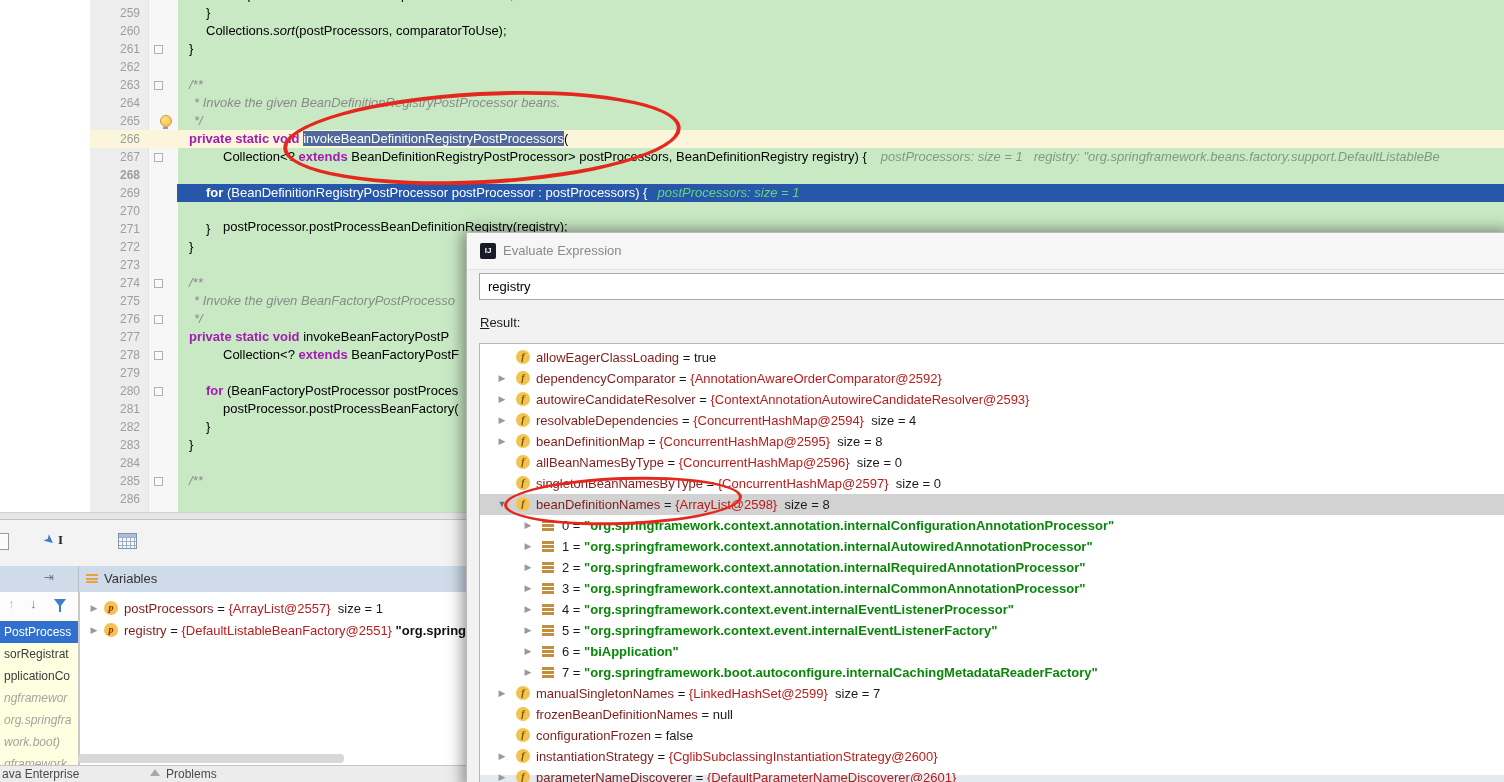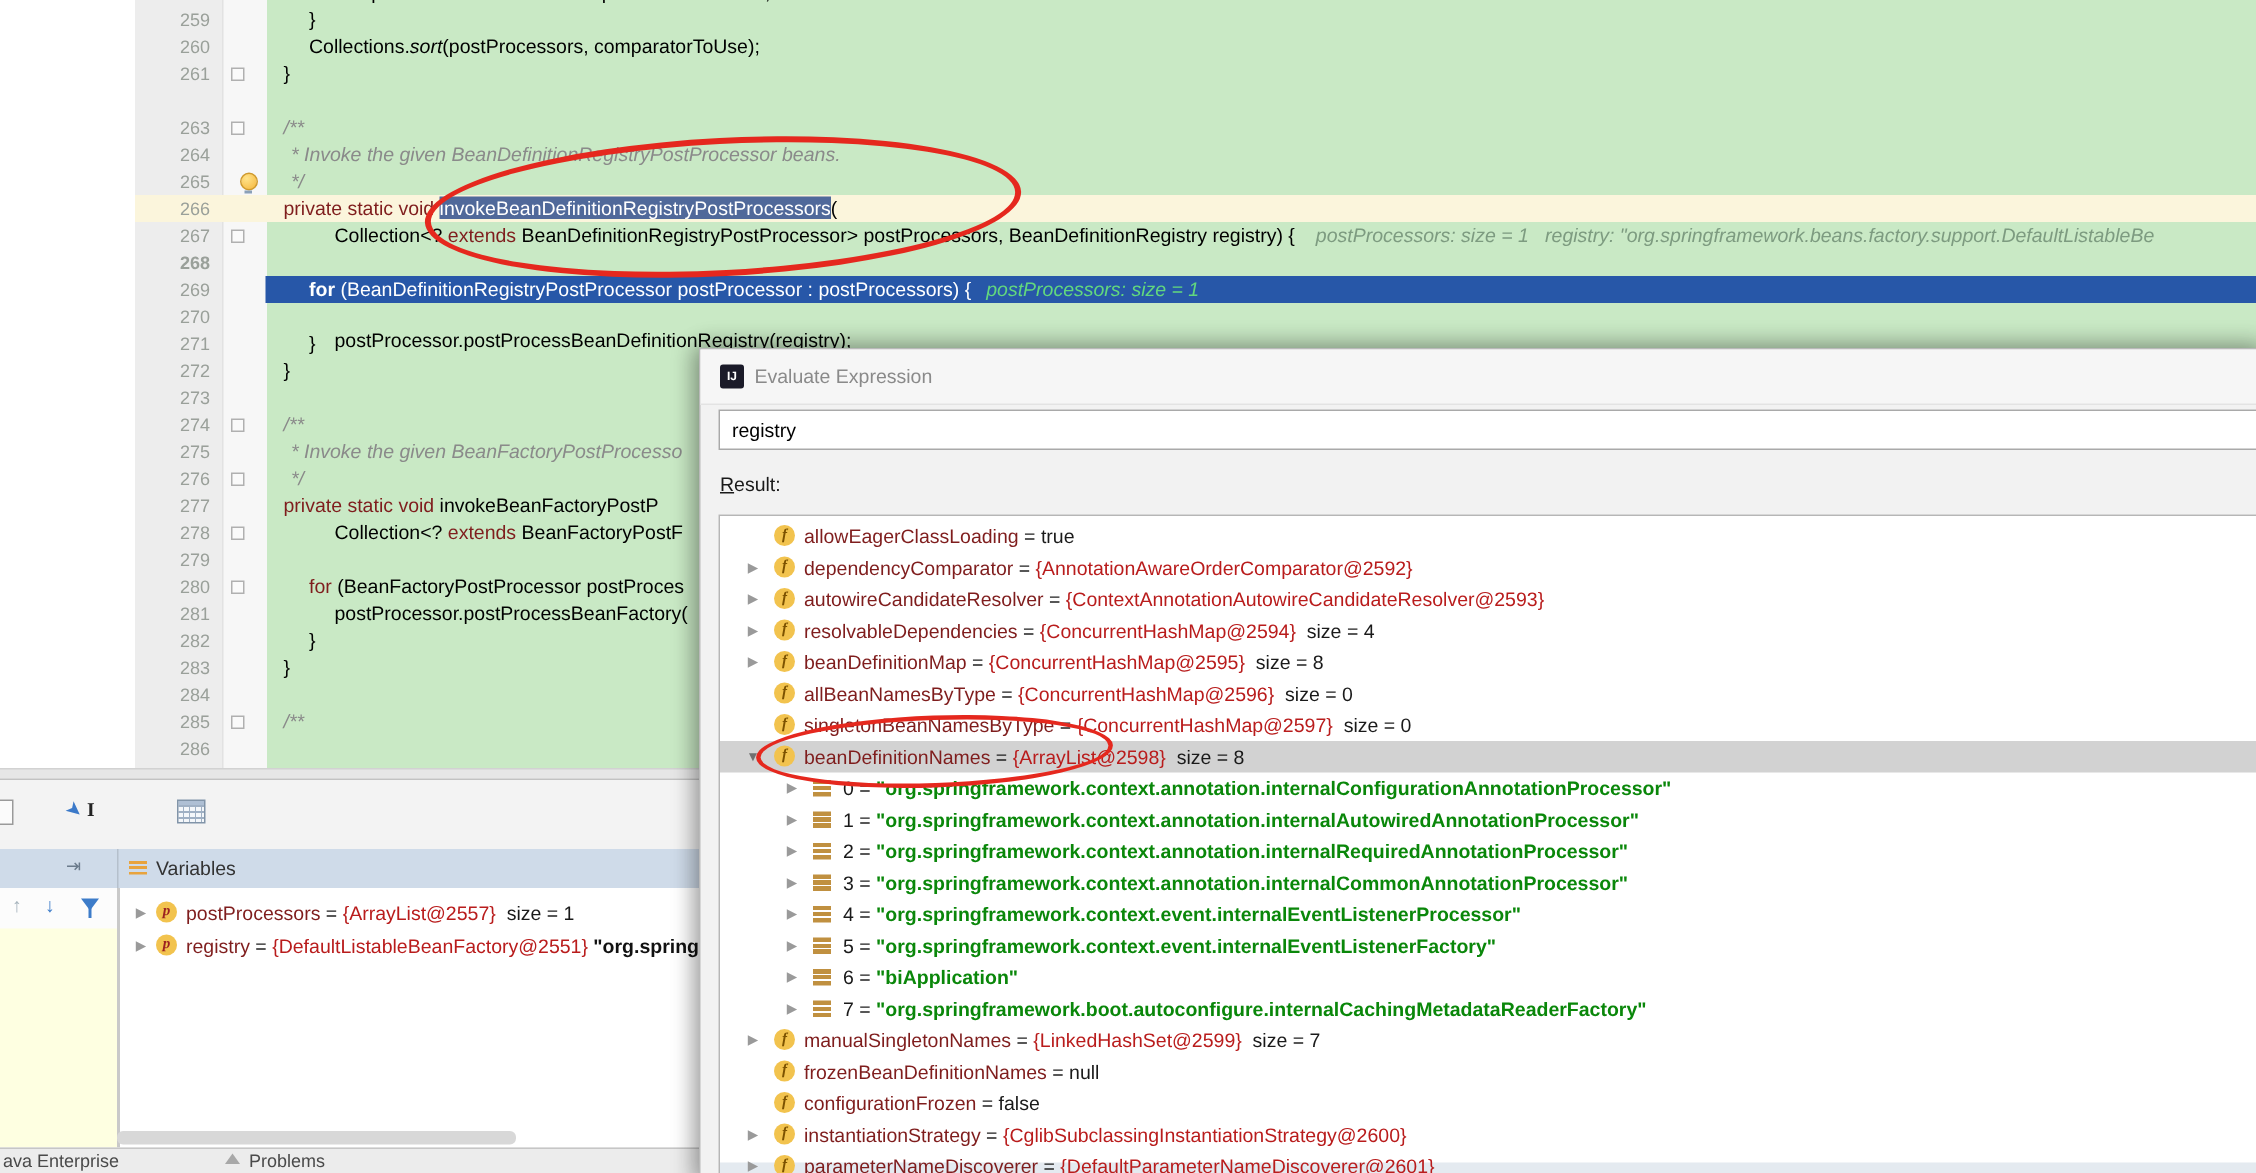--- a/index.html
+++ b/index.html
@@ -18,21 +18,21 @@
   .row-current{background:#fbf5dc;}
   .exec-bg{position:absolute;left:87px;right:0;top:0;bottom:0;background:#2757a8;}
   .ln{position:absolute;left:0;width:50px;text-align:right;color:#9aa09a;font-size:12px;z-index:2;}
   .code{position:absolute;left:87px;top:0;height:18px;white-space:pre;z-index:2;}
   .fold{position:absolute;left:64px;top:5px;width:7px;height:7px;background:#fafafa;border:1px solid #b0b0b0;z-index:3;}
   .bulb{position:absolute;left:70px;top:3px;width:10px;height:10px;border-radius:50%;
         background:radial-gradient(circle at 35% 30%,#ffe38a,#f5b63c);border:1px solid #cf9a2e;z-index:3;}
   .bulb::after{content:"";position:absolute;left:2px;bottom:-3px;width:5px;height:2px;background:#8aa0b8;}
   .editor-strip{position:absolute;left:0;top:512px;right:0;height:7px;background:#e6e6e6;border-top:1px solid #d2d2d2;z-index:1;}
 
-  .seg-kw{color:#7f1d1d;font-weight:normal;}
+  .seg-kw{color:#a21caf;font-weight:bold;}
   .seg-plain{color:#000;}
   .seg-italic{color:#000;font-style:italic;}
   .seg-cmt{color:#8a8a8a;font-style:italic;}
   .seg-sel{background:#50699a;color:#fff;}
   .seg-hint{color:#7d9b80;font-style:italic;margin-left:14px;}
   .seg-kw-inv{color:#fff;font-weight:bold;}
   .seg-plain-inv{color:#fff;}
   .seg-hint-inv{color:#62d77e;font-style:italic;margin-left:10px;}
 
   
@@ -138,20 +138,24 @@
         </div>
         <div class="code-row" style="top: 22px;">
           <span class="ln">260</span>
           <span class="code" style="padding-left: 29px;"><span class="seg-plain">Collections.</span><span class="seg-italic">sort</span><span class="seg-plain">(postProcessors, comparatorToUse);</span></span>
         </div>
         <div class="code-row" style="top: 40px;">
           <span class="ln">261</span>
           <div class="fold"></div>
           <span class="code" style="padding-left: 12px;"><span class="seg-plain">}</span></span>
         </div>
+        <div class="code-row" style="top: 58px;">
+          <span class="ln">262</span>
+          <span class="code" style="padding-left: 12px;"></span>
+        </div>
         <div class="code-row" style="top: 76px;">
           <span class="ln">263</span>
           <div class="fold"></div>
           <span class="code" style="padding-left: 12px;"><span class="seg-cmt">/**</span></span>
         </div>
         <div class="code-row" style="top: 94px;">
           <span class="ln">264</span>
           <span class="code" style="padding-left: 17px;"><span class="seg-cmt">* Invoke the given BeanDefinitionRegistryPostProcessor beans.</span></span>
         </div>
         <div class="code-row" style="top: 112px;">
@@ -270,20 +274,29 @@
     </span>
   </div>
 
   <div class="dbg-content">
     <div class="frames">
       <div class="fr-toolbar">
         <span class="fr-up">↑</span>
         <span class="fr-down">↓</span>
         <span class="funnel"></span>
       </div>
+      <div class="fr-list">
+          <div class="fr-row fr-selected">PostProcess</div>
+          <div class="fr-row fr-plain">sorRegistrat</div>
+          <div class="fr-row fr-plain">pplicationCo</div>
+          <div class="fr-row fr-muted">ngframewor</div>
+          <div class="fr-row fr-muted">org.springfra</div>
+          <div class="fr-row fr-muted">work.boot)</div>
+          <div class="fr-row fr-muted">gframework.</div>
+        </div>
     </div>
     <div class="splitter"></div>
     <div class="vars-list">
         <div class="v-row" style="top: 6px;"><span class="ar" style="left: 8px;">▶</span><span class="icon-p" style="left: 24px;">p</span><span class="t-text" style="left: 44px;"><span class="t-nm">postProcessors</span><span class="t-eq"> = </span><span class="t-ref">{ArrayList@2557}  </span><span class="t-val">size = 1</span></span></div>
         <div class="v-row" style="top: 28px;"><span class="ar" style="left: 8px;">▶</span><span class="icon-p" style="left: 24px;">p</span><span class="t-text" style="left: 44px;"><span class="t-nm">registry</span><span class="t-eq"> = </span><span class="t-ref">{DefaultListableBeanFactory@2551} </span><span class="t-strb">"org.springfra</span></span></div>
       </div>
   </div>
   <div class="hscroll"></div>
 
   <div class="statusbar">

